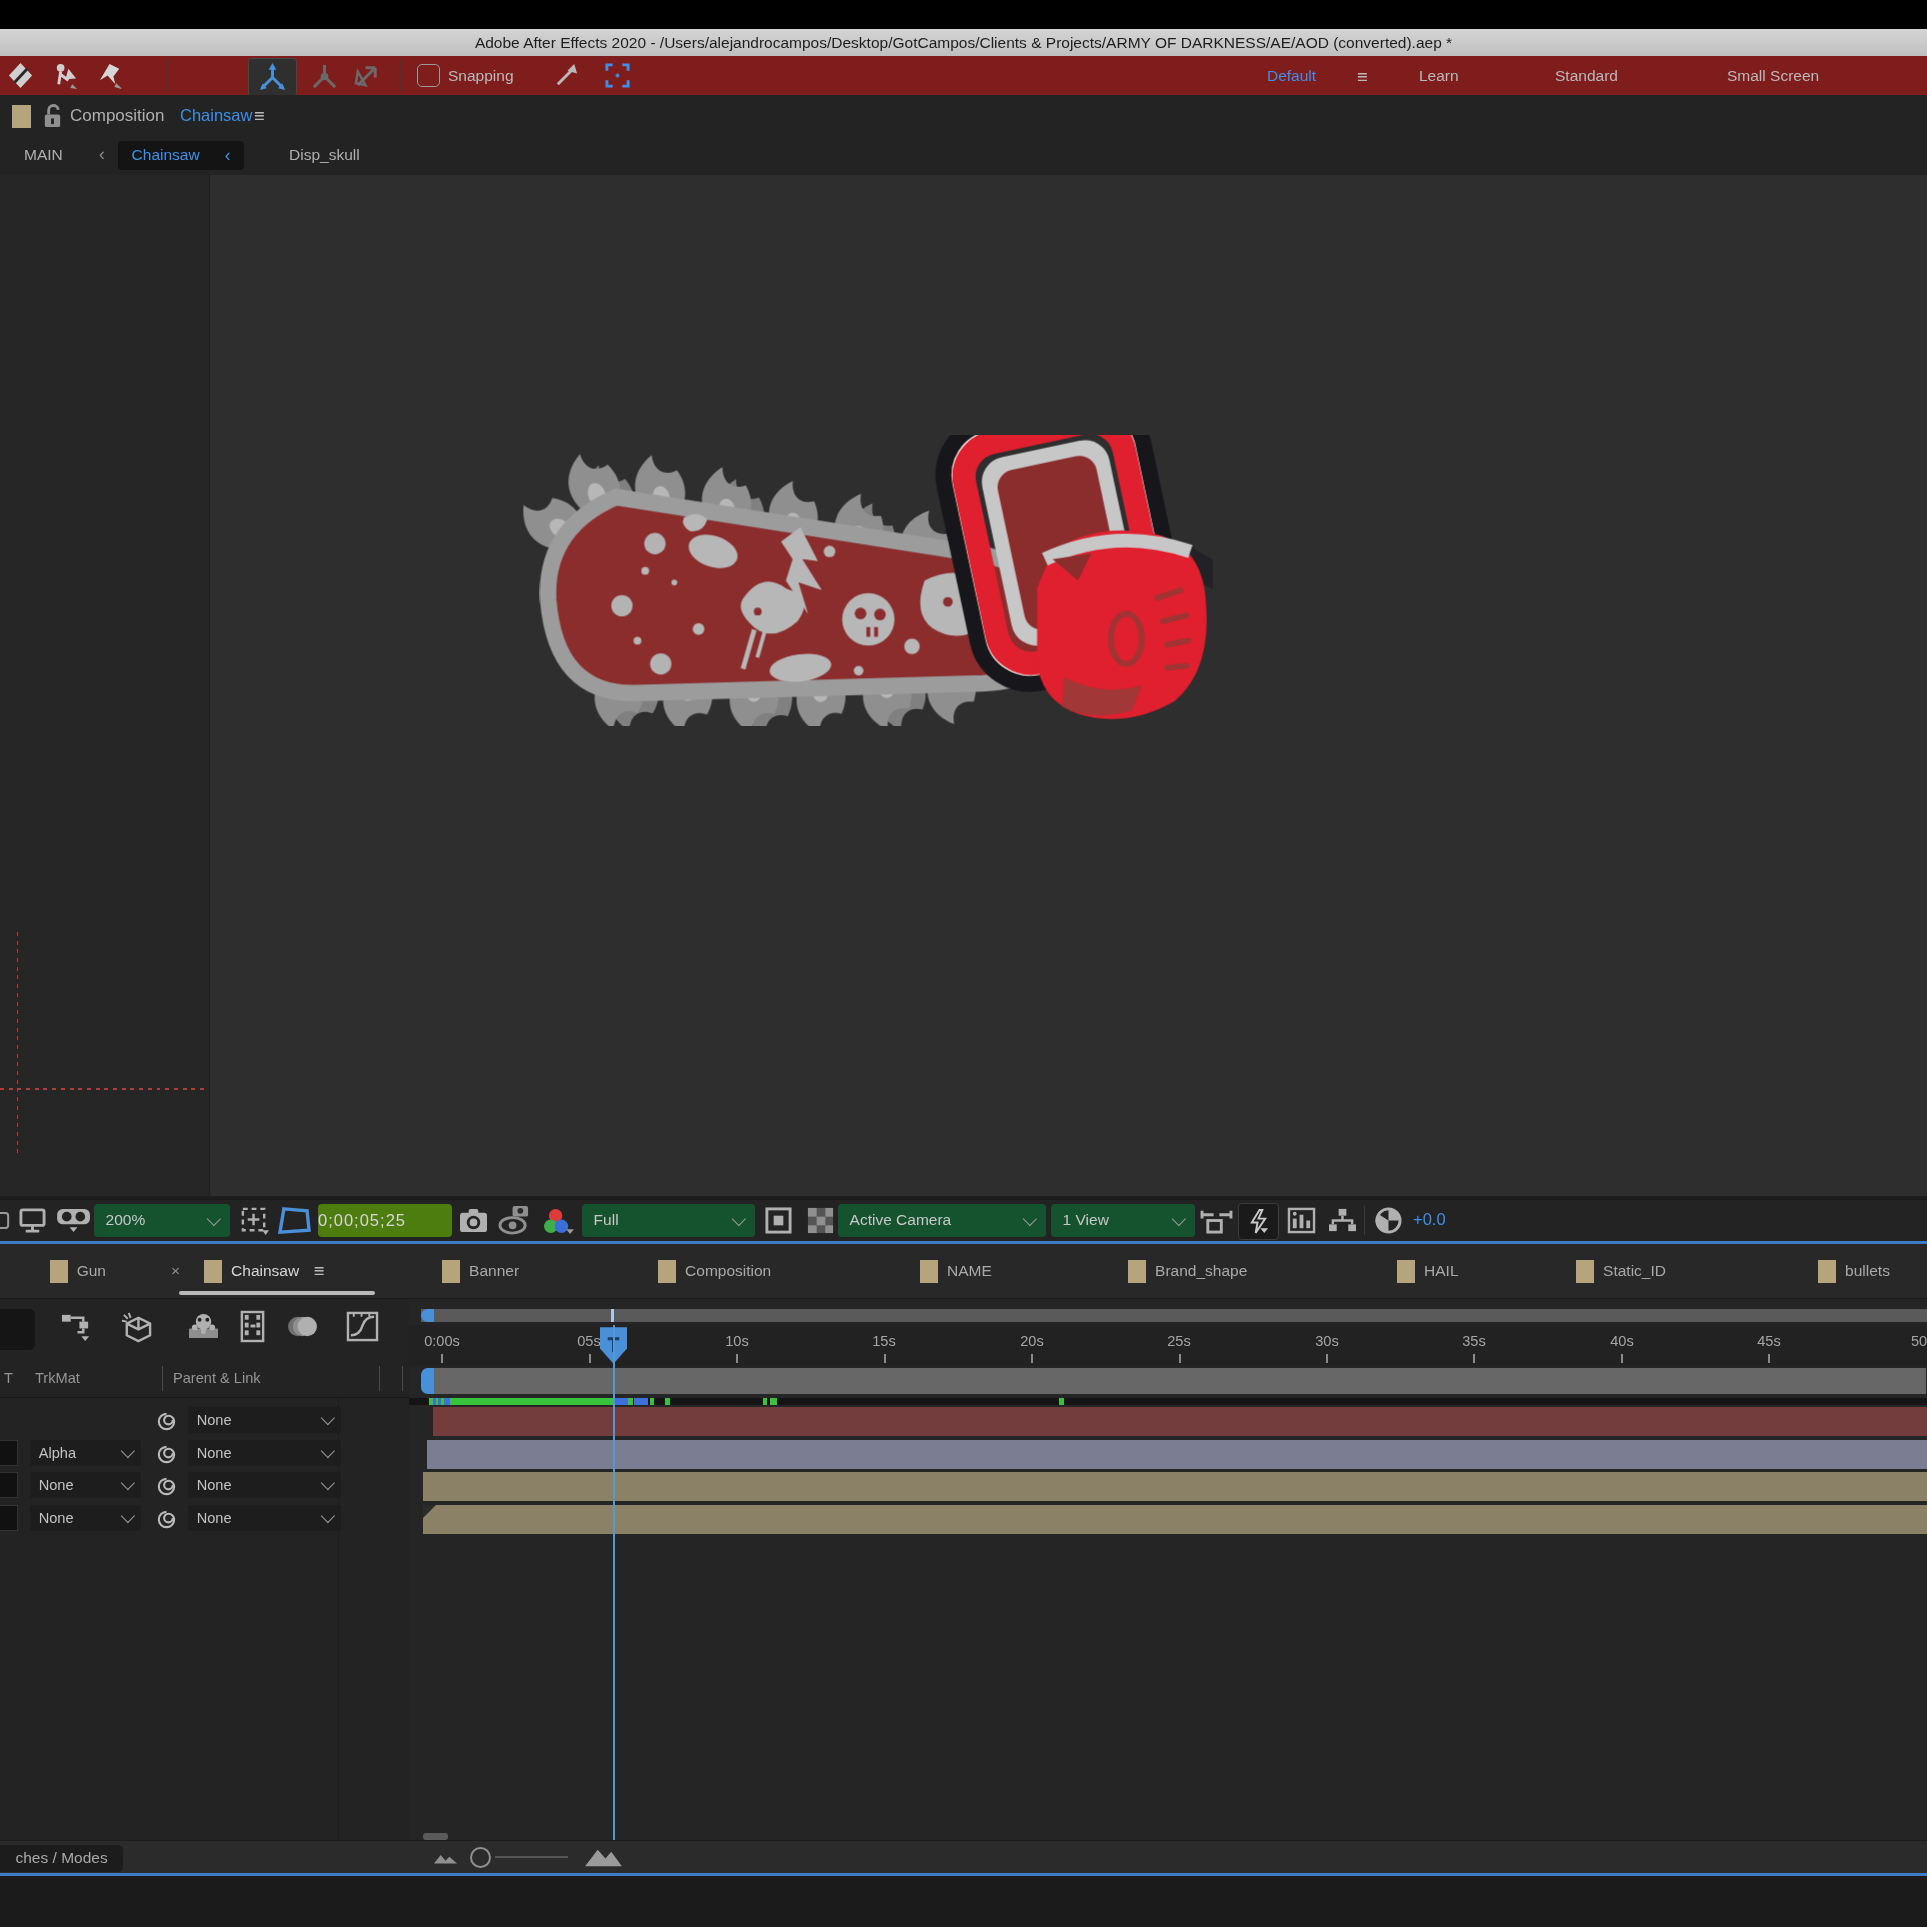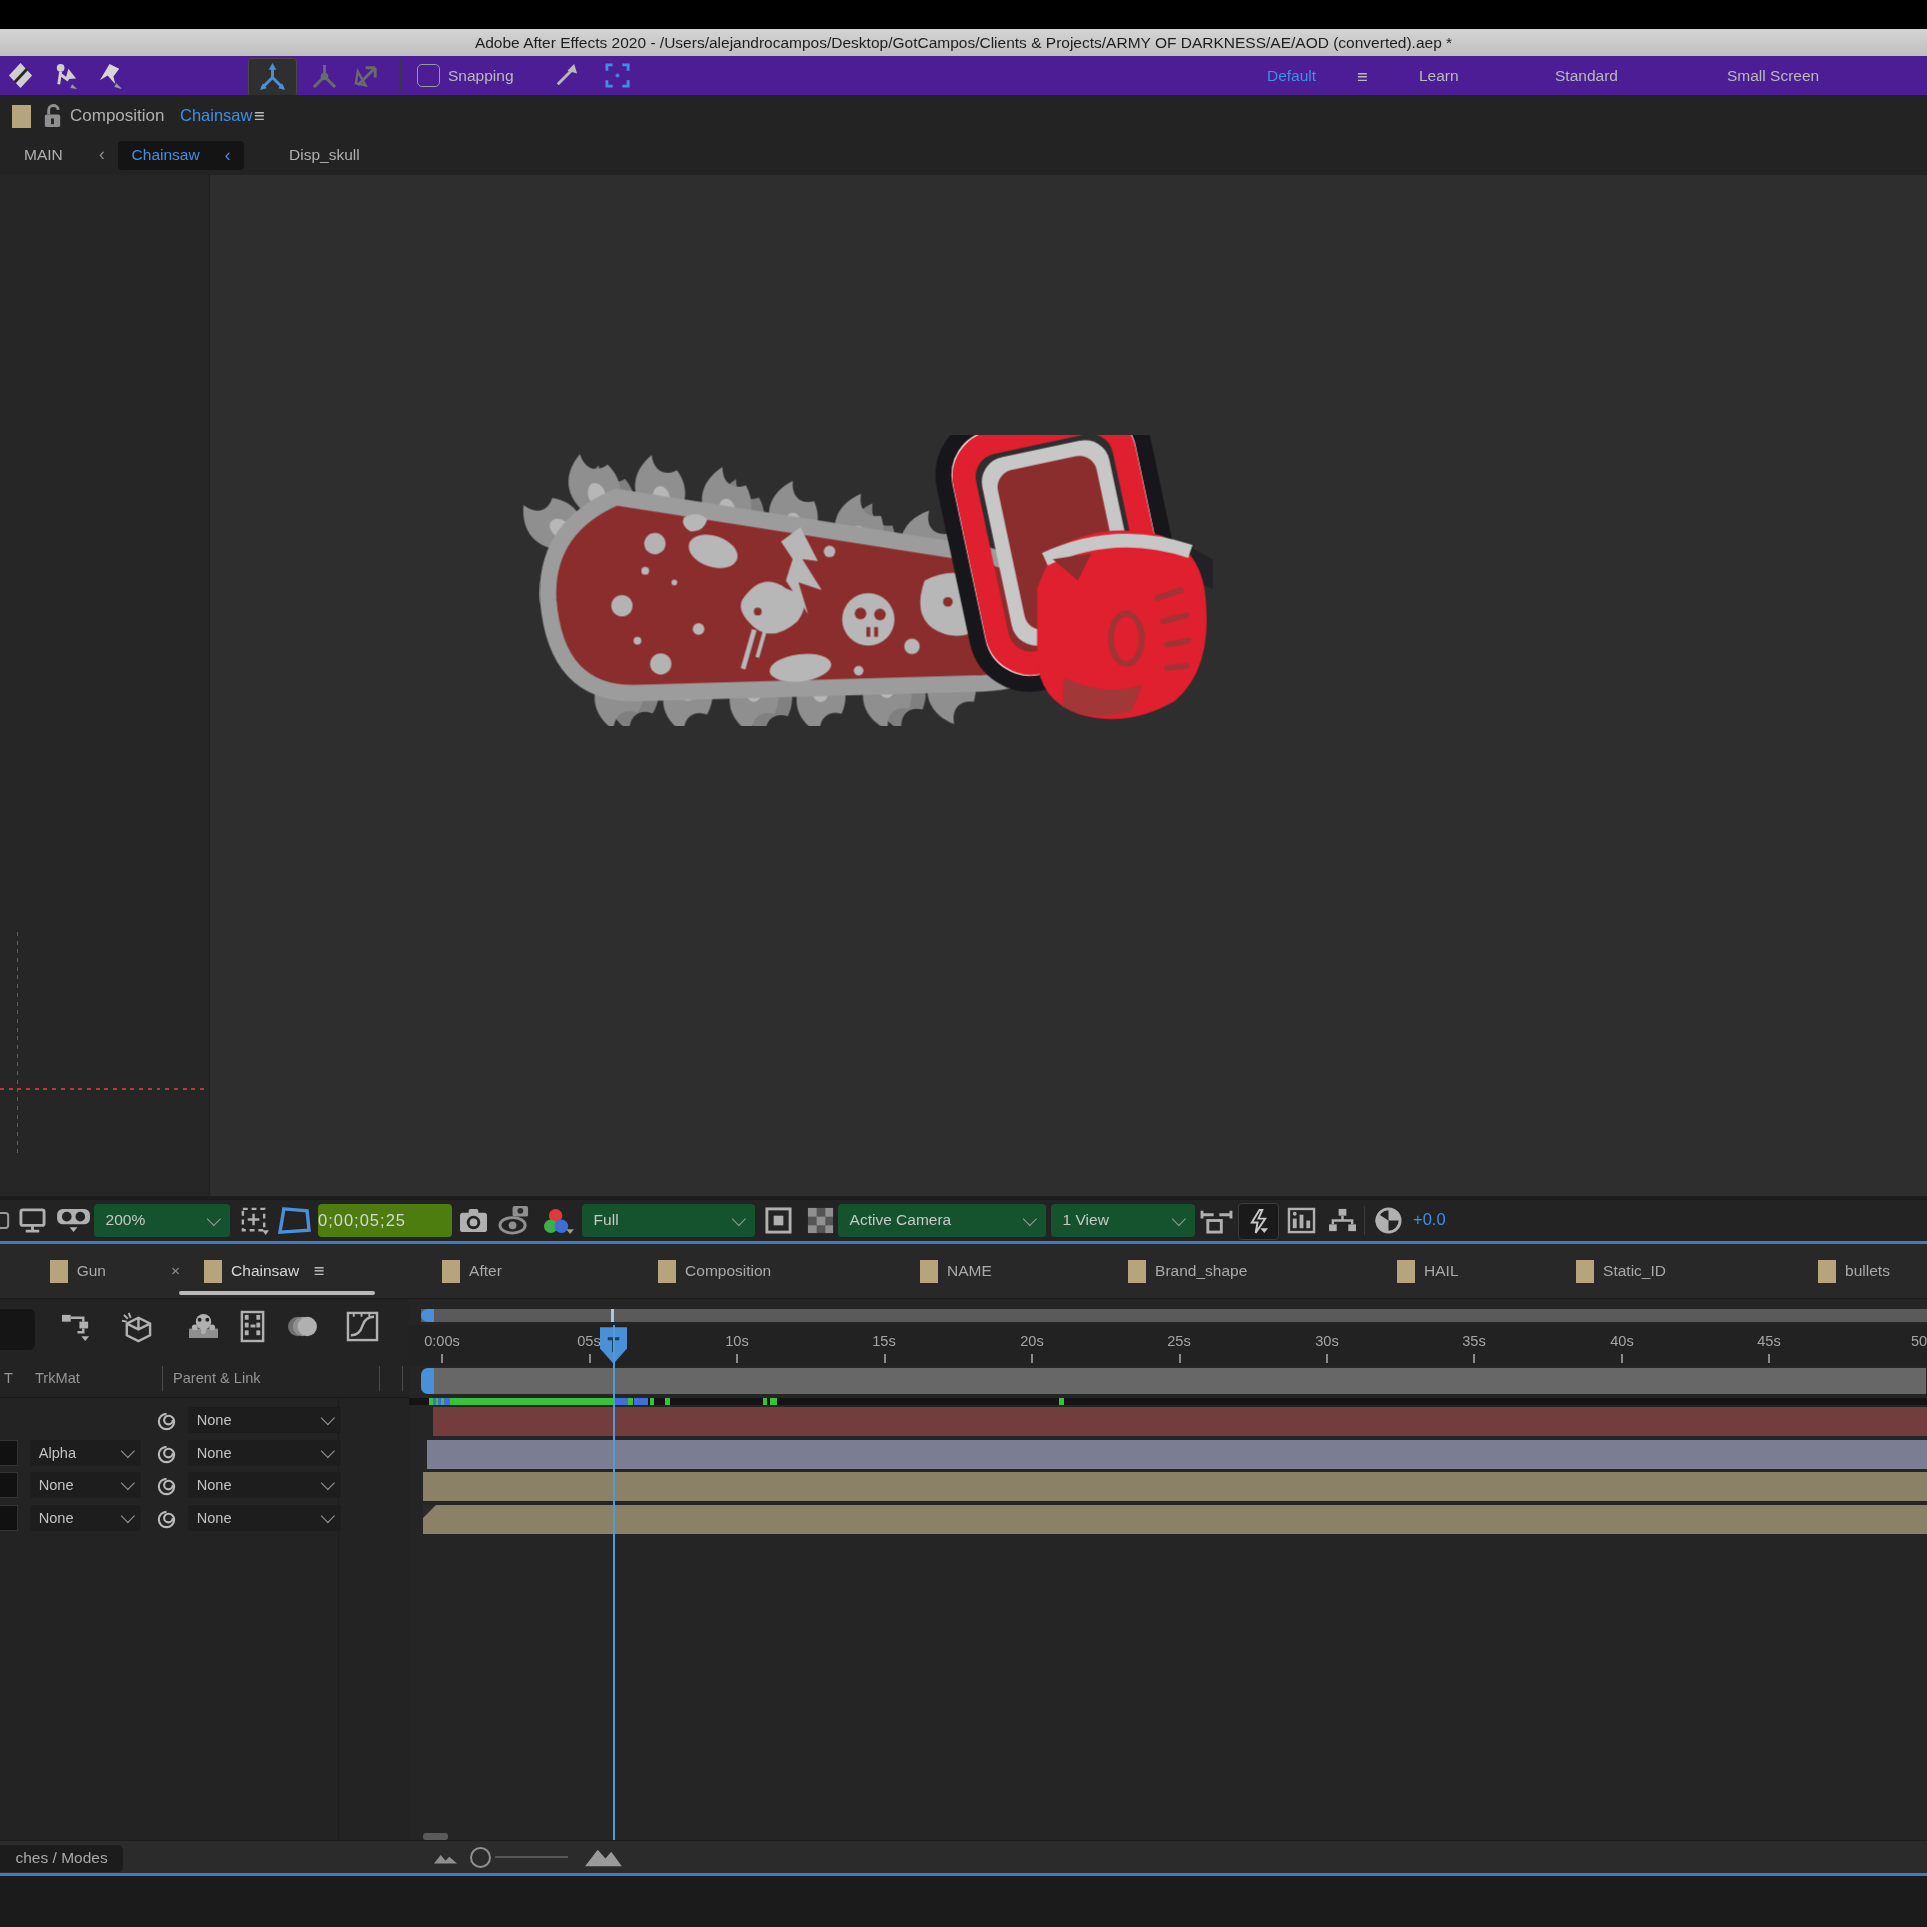--- a/index.html
+++ b/index.html
@@ -4,21 +4,21 @@
 <style>
   html,body{margin:0;padding:0;background:#000;}
   #app{position:relative;width:1927px;height:1927px;overflow:hidden;
        font-family:"Liberation Sans",sans-serif;background:#1d1d1d;color:#b4b4b4;}
   .abs{position:absolute;}
   .txt{white-space:nowrap;}
   
   .menustrip{left:0;top:0;width:100%;height:29px;background:#000;}
   .titlebar{left:0;top:29px;width:100%;height:27px;background:linear-gradient(#d4d4d4,#bfbfbf);
             display:flex;align-items:center;justify-content:center;color:#1e1e1e;font-size:15.5px;}
-  .toolbar{left:0;top:56px;width:100%;height:39px;background:#4c1d95;border-bottom:1px solid #191919;}
+  .toolbar{left:0;top:56px;width:100%;height:39px;background:#7f1d1d;border-bottom:1px solid #191919;}
   .tool{display:flex;align-items:center;justify-content:center;}
   .wslabel{font-size:15.5px;color:#b9b9b9;}
   .blue{color:#3e8fe8;}
   .checkbox{width:21.3px;height:21.3px;border:1.9px solid #9a9a9a;border-radius:4.9px;background:transparent;}
   
   .comphead{left:0;top:95px;width:100%;height:43px;background:#232323;}
   .tansq{background:#b6a47c;width:19.4px;height:23px;}
   .breadcrumb-box{background:#141414;border-radius:3.9px;height:29px;display:flex;align-items:center;padding:0 13.6px;gap:25px;}
   
   .viewport{left:0;top:175px;width:100%;height:1021px;background:#2e2e2e;overflow:hidden;}
@@ -410,21 +410,21 @@
     <div class="tab" style="left:171px;color:#8f8f8f;">
       <span>×</span>
     </div>
     <div class="tab active" style="left:204px;">
       <span class="tansq"></span>
       <span>Chainsaw</span>
       <span class="menu-ico" style="margin-left:5.8px;">≡</span>
     </div>
     <div class="tab" style="left:442px;">
       <span class="tansq"></span>
-      <span>After</span>
+      <span>Banner</span>
     </div>
     <div class="tab" style="left:658px;">
       <span class="tansq"></span>
       <span>Composition</span>
     </div>
     <div class="tab" style="left:920px;">
       <span class="tansq"></span>
       <span>NAME</span>
     </div>
     <div class="tab" style="left:1128px;">

